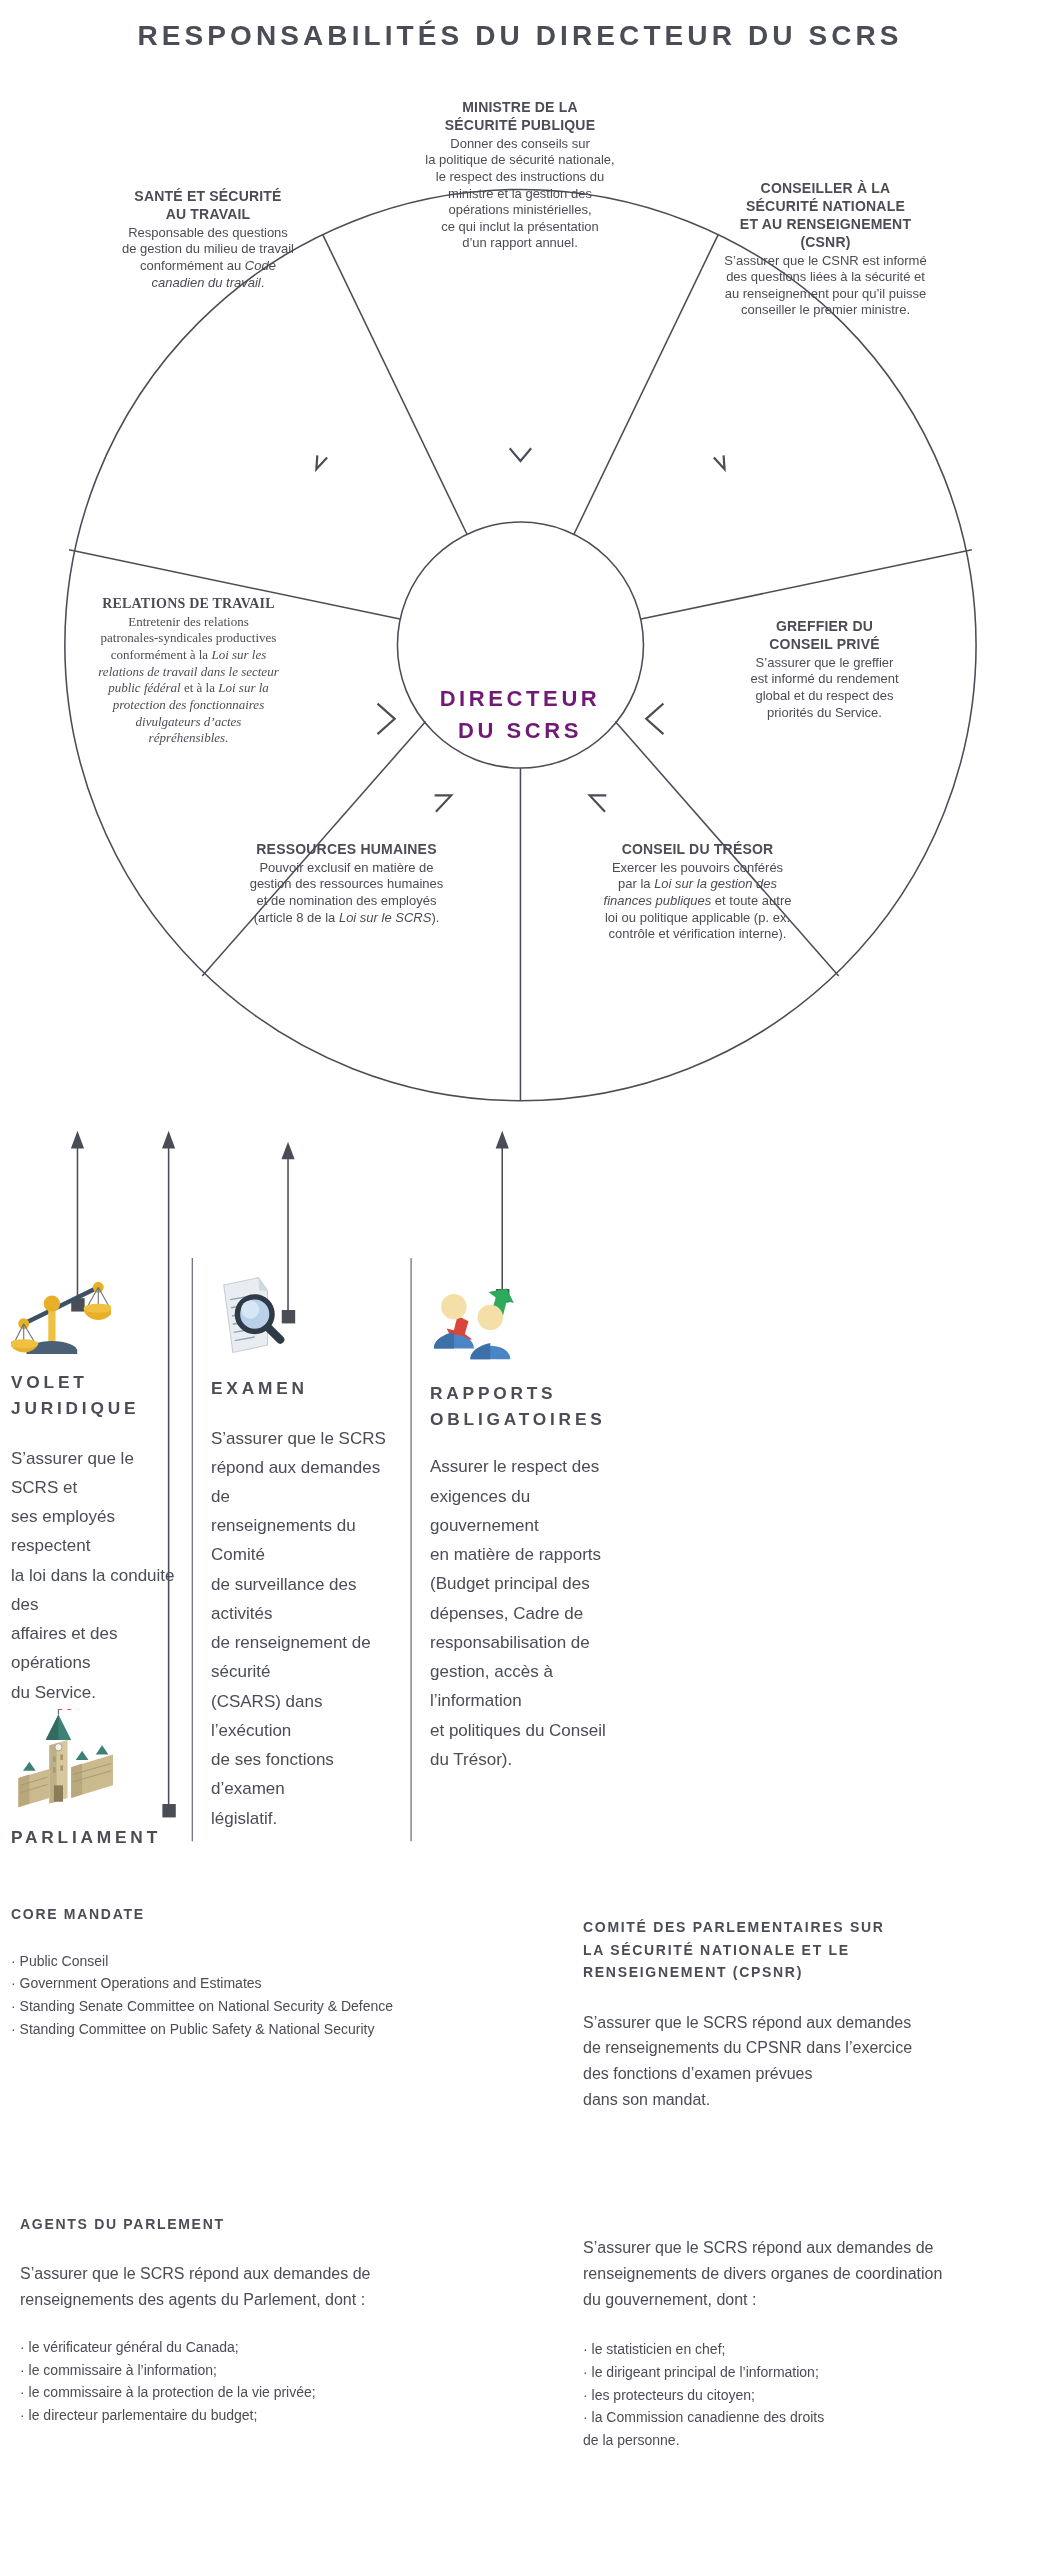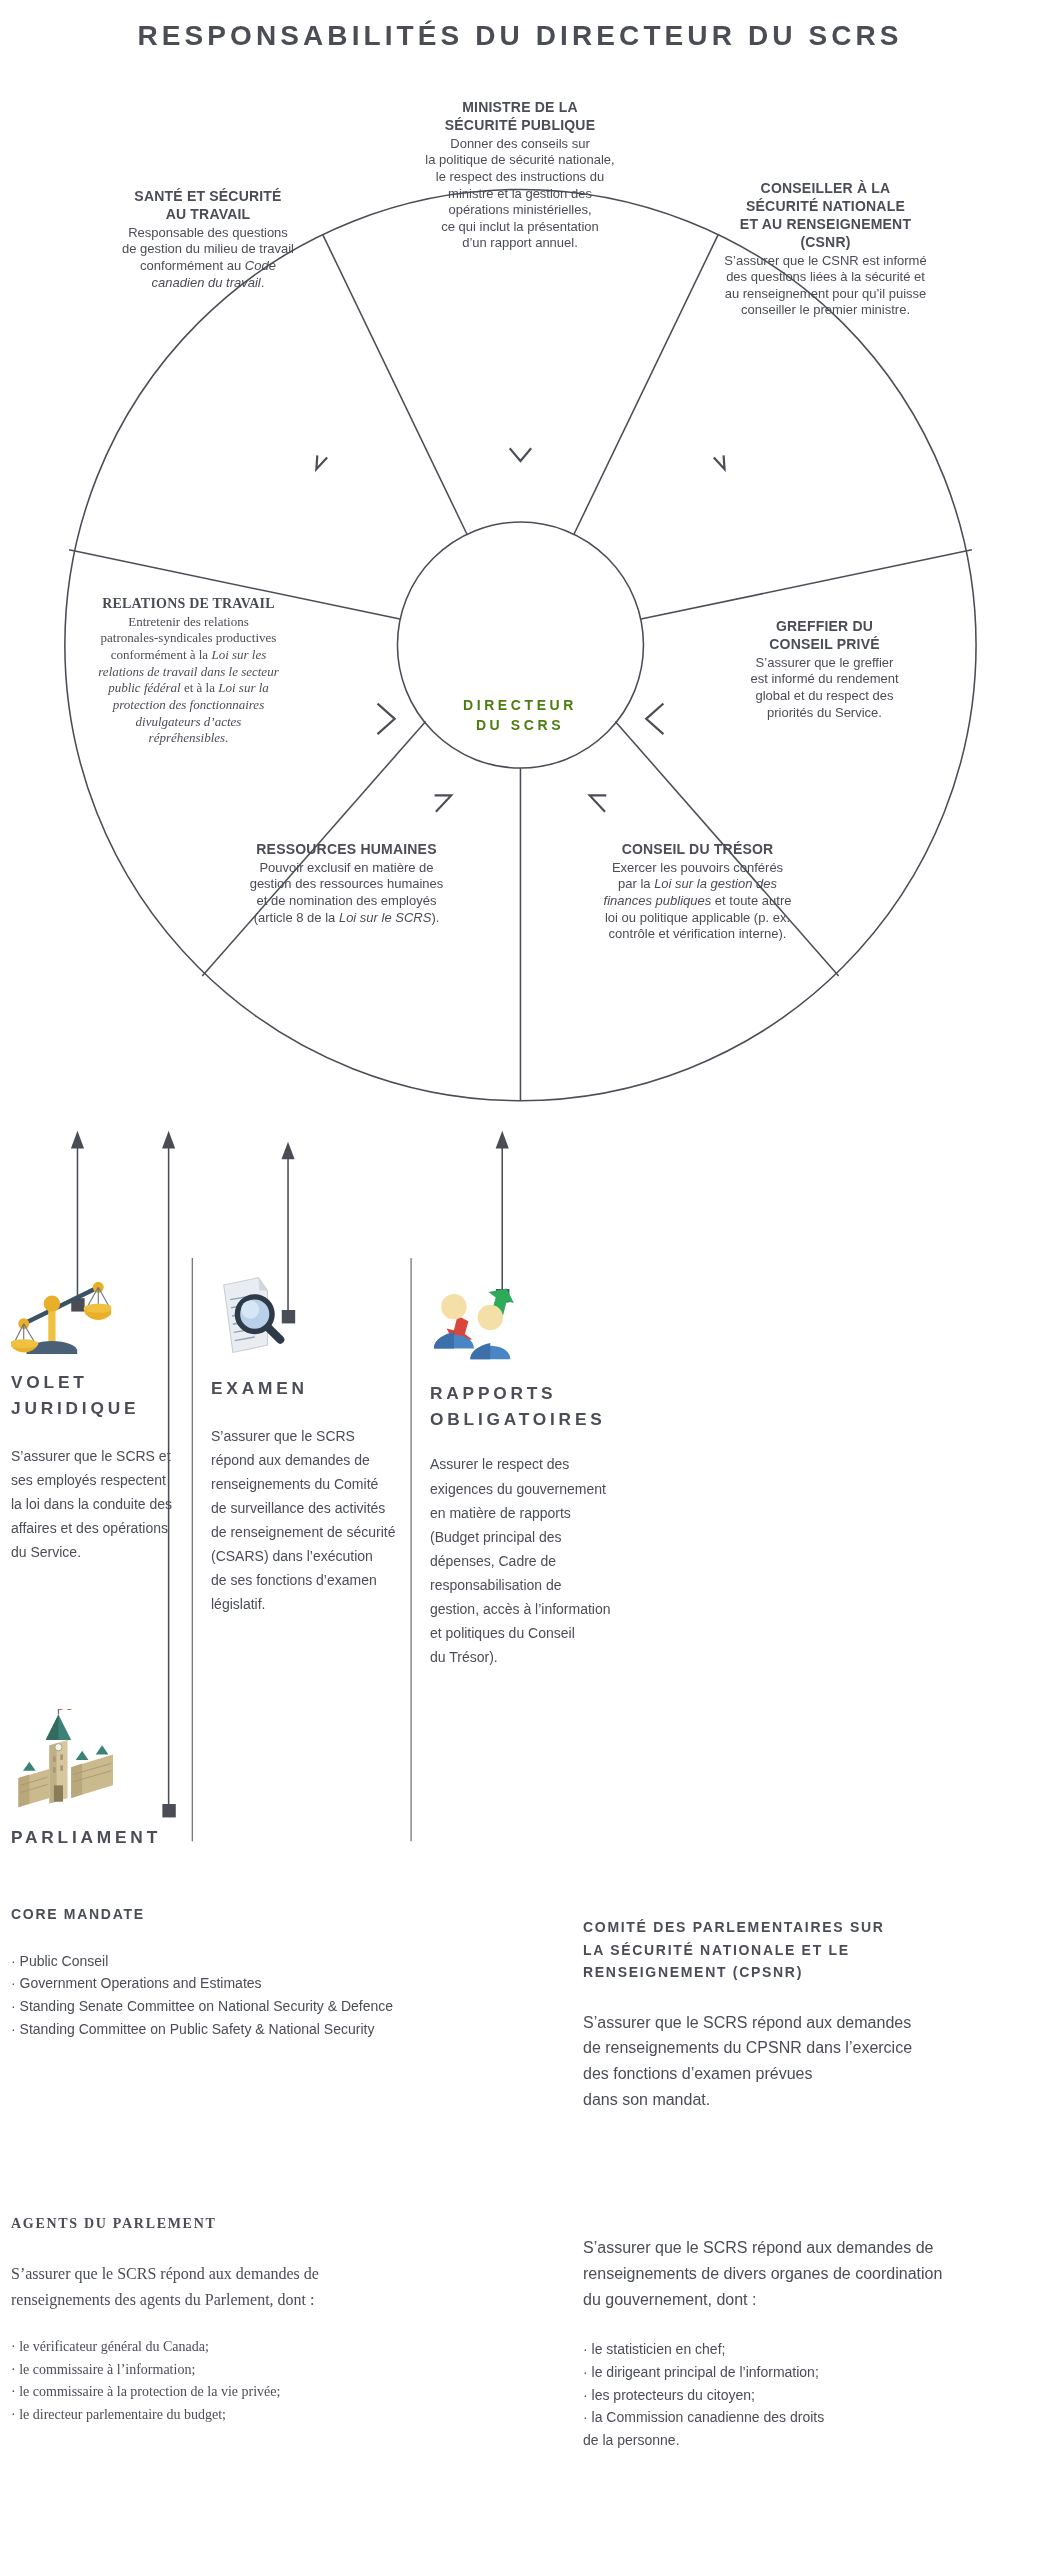--- a/index.html
+++ b/index.html
@@ -58,42 +58,42 @@
     left: 397px; top: 521px;
     width: 246px; height: 246px;
     border-radius: 50%;
     display: flex;
     align-items: center;
     justify-content: center;
     text-align: center;
   }
   .hub-label {
     font-weight: bold;
-    font-size: 14px;
+    font-size: 22px;
     letter-spacing: 3.6px;
     line-height: 1.45;
-    color: #4d7c0f;
+    color: #701a75;
   }
 
   
   .connectors { position: absolute; left: 0; top: 0; width: 1040px; height: 2576px; pointer-events: none; }
 
   
   .col {
     position: absolute;
   }
   .col .col-title {
     font-weight: bold;
     font-size: 17.3px;
     letter-spacing: 3.8px;
     line-height: 1.5;
     color: #4a4d55;
   }
   .col .col-body {
-    font-size: 14px;
+    font-size: 17px;
     line-height: 1.72;
     color: #4a4d55;
   }
 
   
   .block { position: absolute; }
   .block .bl-head {
     font-weight: bold;
     font-size: 14px;
     letter-spacing: 1.7px;
@@ -422,21 +422,21 @@
     <div>RENSEIGNEMENT (CPSNR)</div>
   </div>
   <div class="bl-para" style="margin-top:25.5px;">
     <div>S’assurer que le SCRS répond aux demandes</div>
     <div>de renseignements du CPSNR dans l’exercice</div>
     <div>des fonctions d’examen prévues</div>
     <div>dans son mandat.</div>
   </div>
 </div>
 
-<div class="block" style="left:11px; top:2213px; width:510px;font-family:Liberation Serif, serif;">
+<div class="block" style="left:20px; top:2213px; width:510px;">
   <div class="bl-head">AGENTS DU PARLEMENT</div>
   <div class="bl-para" style="margin-top:25.5px;">
     <div>S’assurer que le SCRS répond aux demandes de</div>
     <div>renseignements des agents du Parlement, dont :</div>
   </div>
   <ul style="margin-top:23px;">
     <li>le vérificateur général du Canada;</li>
     <li>le commissaire à l’information;</li>
     <li>le commissaire à la protection de la vie privée;</li>
     <li>le directeur parlementaire du budget;</li>

